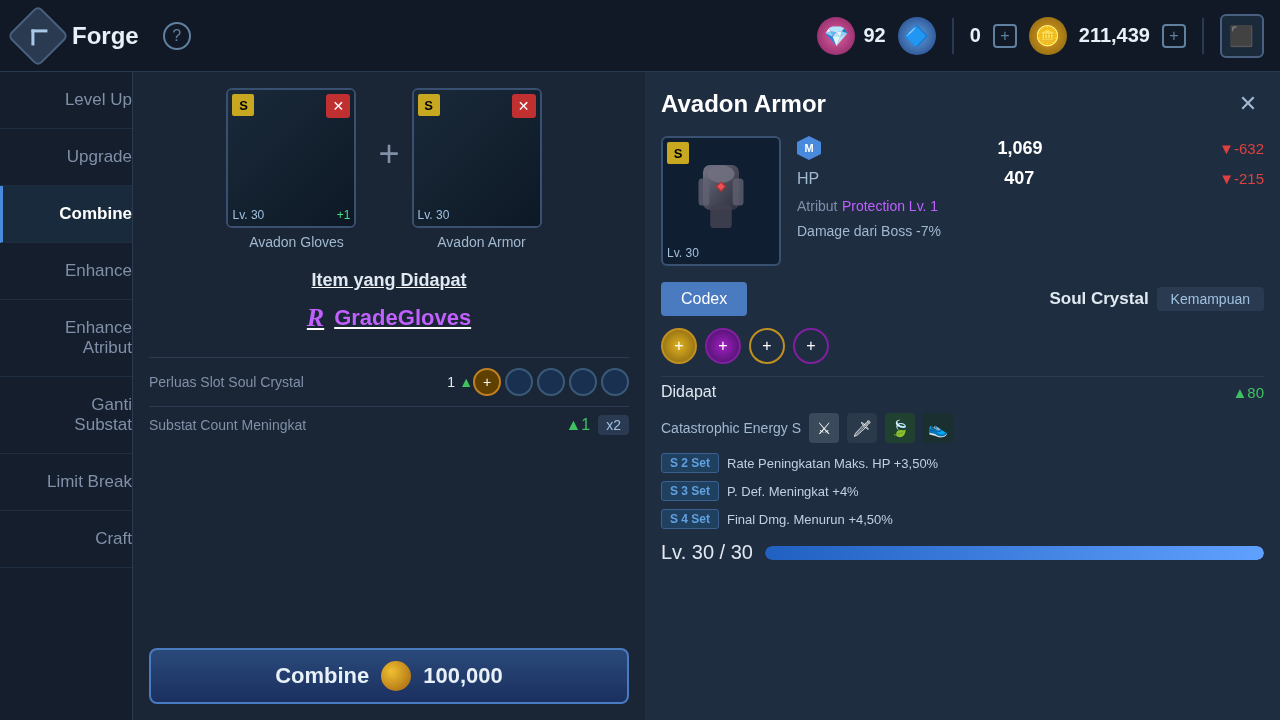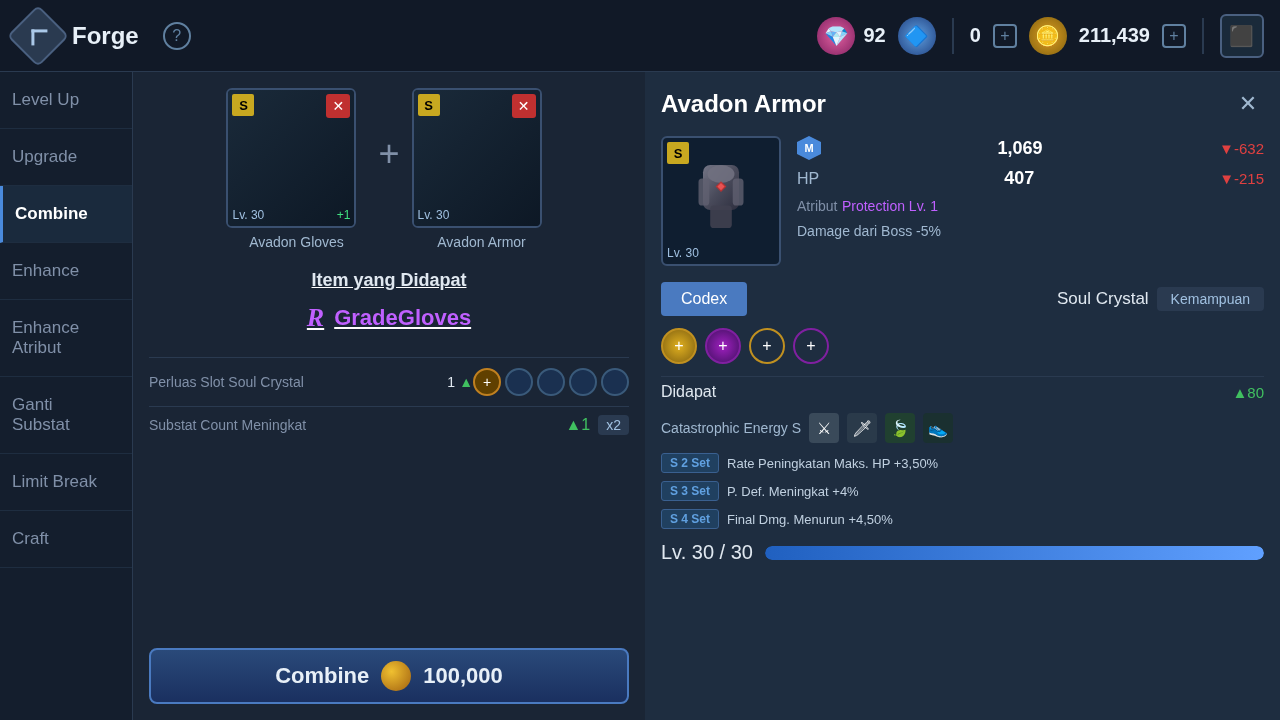--- a/index.html
+++ b/index.html
@@ -105,22 +105,22 @@
 
     
     .sidebar {
       width: 133px;
       background: #141e2d;
       display: flex;
       flex-direction: column;
       border-right: 1px solid #2a3a50;
     }
     .sidebar-item {
-      padding: 18px 12px;
-      text-align: left;
+      padding: 18px 0;
+      text-align: right;
       font-size: 17px;
       color: #8090a8;
       cursor: pointer;
       border-bottom: 1px solid #1e2d40;
     }
     .sidebar-item.active {
       background: #1a2a3d;
       color: #ffffff;
       border-left: 3px solid #4a8adc;
       font-weight: bold;
@@ -762,28 +762,28 @@
           <span class="stat-diff-neg">▼-632</span>
         </div>
 
         <div class="stat-row">
           <span class="stat-label">HP</span>
           <span class="stat-value">407</span>
           <span class="stat-diff-neg">▼-215</span>
         </div>
 
         <div class="atribut-row"><span style="font-size:14px;color:#8090a8;">Atribut</span> <span style="font-size:14px;color:#c060ff;">Protection Lv. 1</span></div>
-        <div class="atribut-desc" style="font-size:14px;color:#a0b8d0;margin-top:4px;">Damage dari Boss -5%</div>
+        <div class="atribut-desc" style="font-size:14px;color:#a0b8d0;margin-top:4px;">Damage dari Boss -7%</div>
       </div>
     </div>
 
     <div class="tab-row">
       <button class="tab-btn active">Codex</button>
       <div style="flex:1;display:flex;justify-content:flex-end;align-items:center;gap:8px;">
-        <span style="font-size:17px;font-weight:normal;color:#e0e8f0;">Soul Crystal</span>
+        <span style="font-size:17px;font-weight:bold;color:#e0e8f0;">Soul Crystal</span>
         <span class="kemampuan-btn">Kemampuan</span>
       </div>
     </div>
 
     <div class="soul-circles">
       <div class="soul-circle yellow">+</div>
       <div class="soul-circle purple">+</div>
       <div class="soul-circle yellow-ring">+</div>
       <div class="soul-circle purple-ring">+</div>
     </div>

